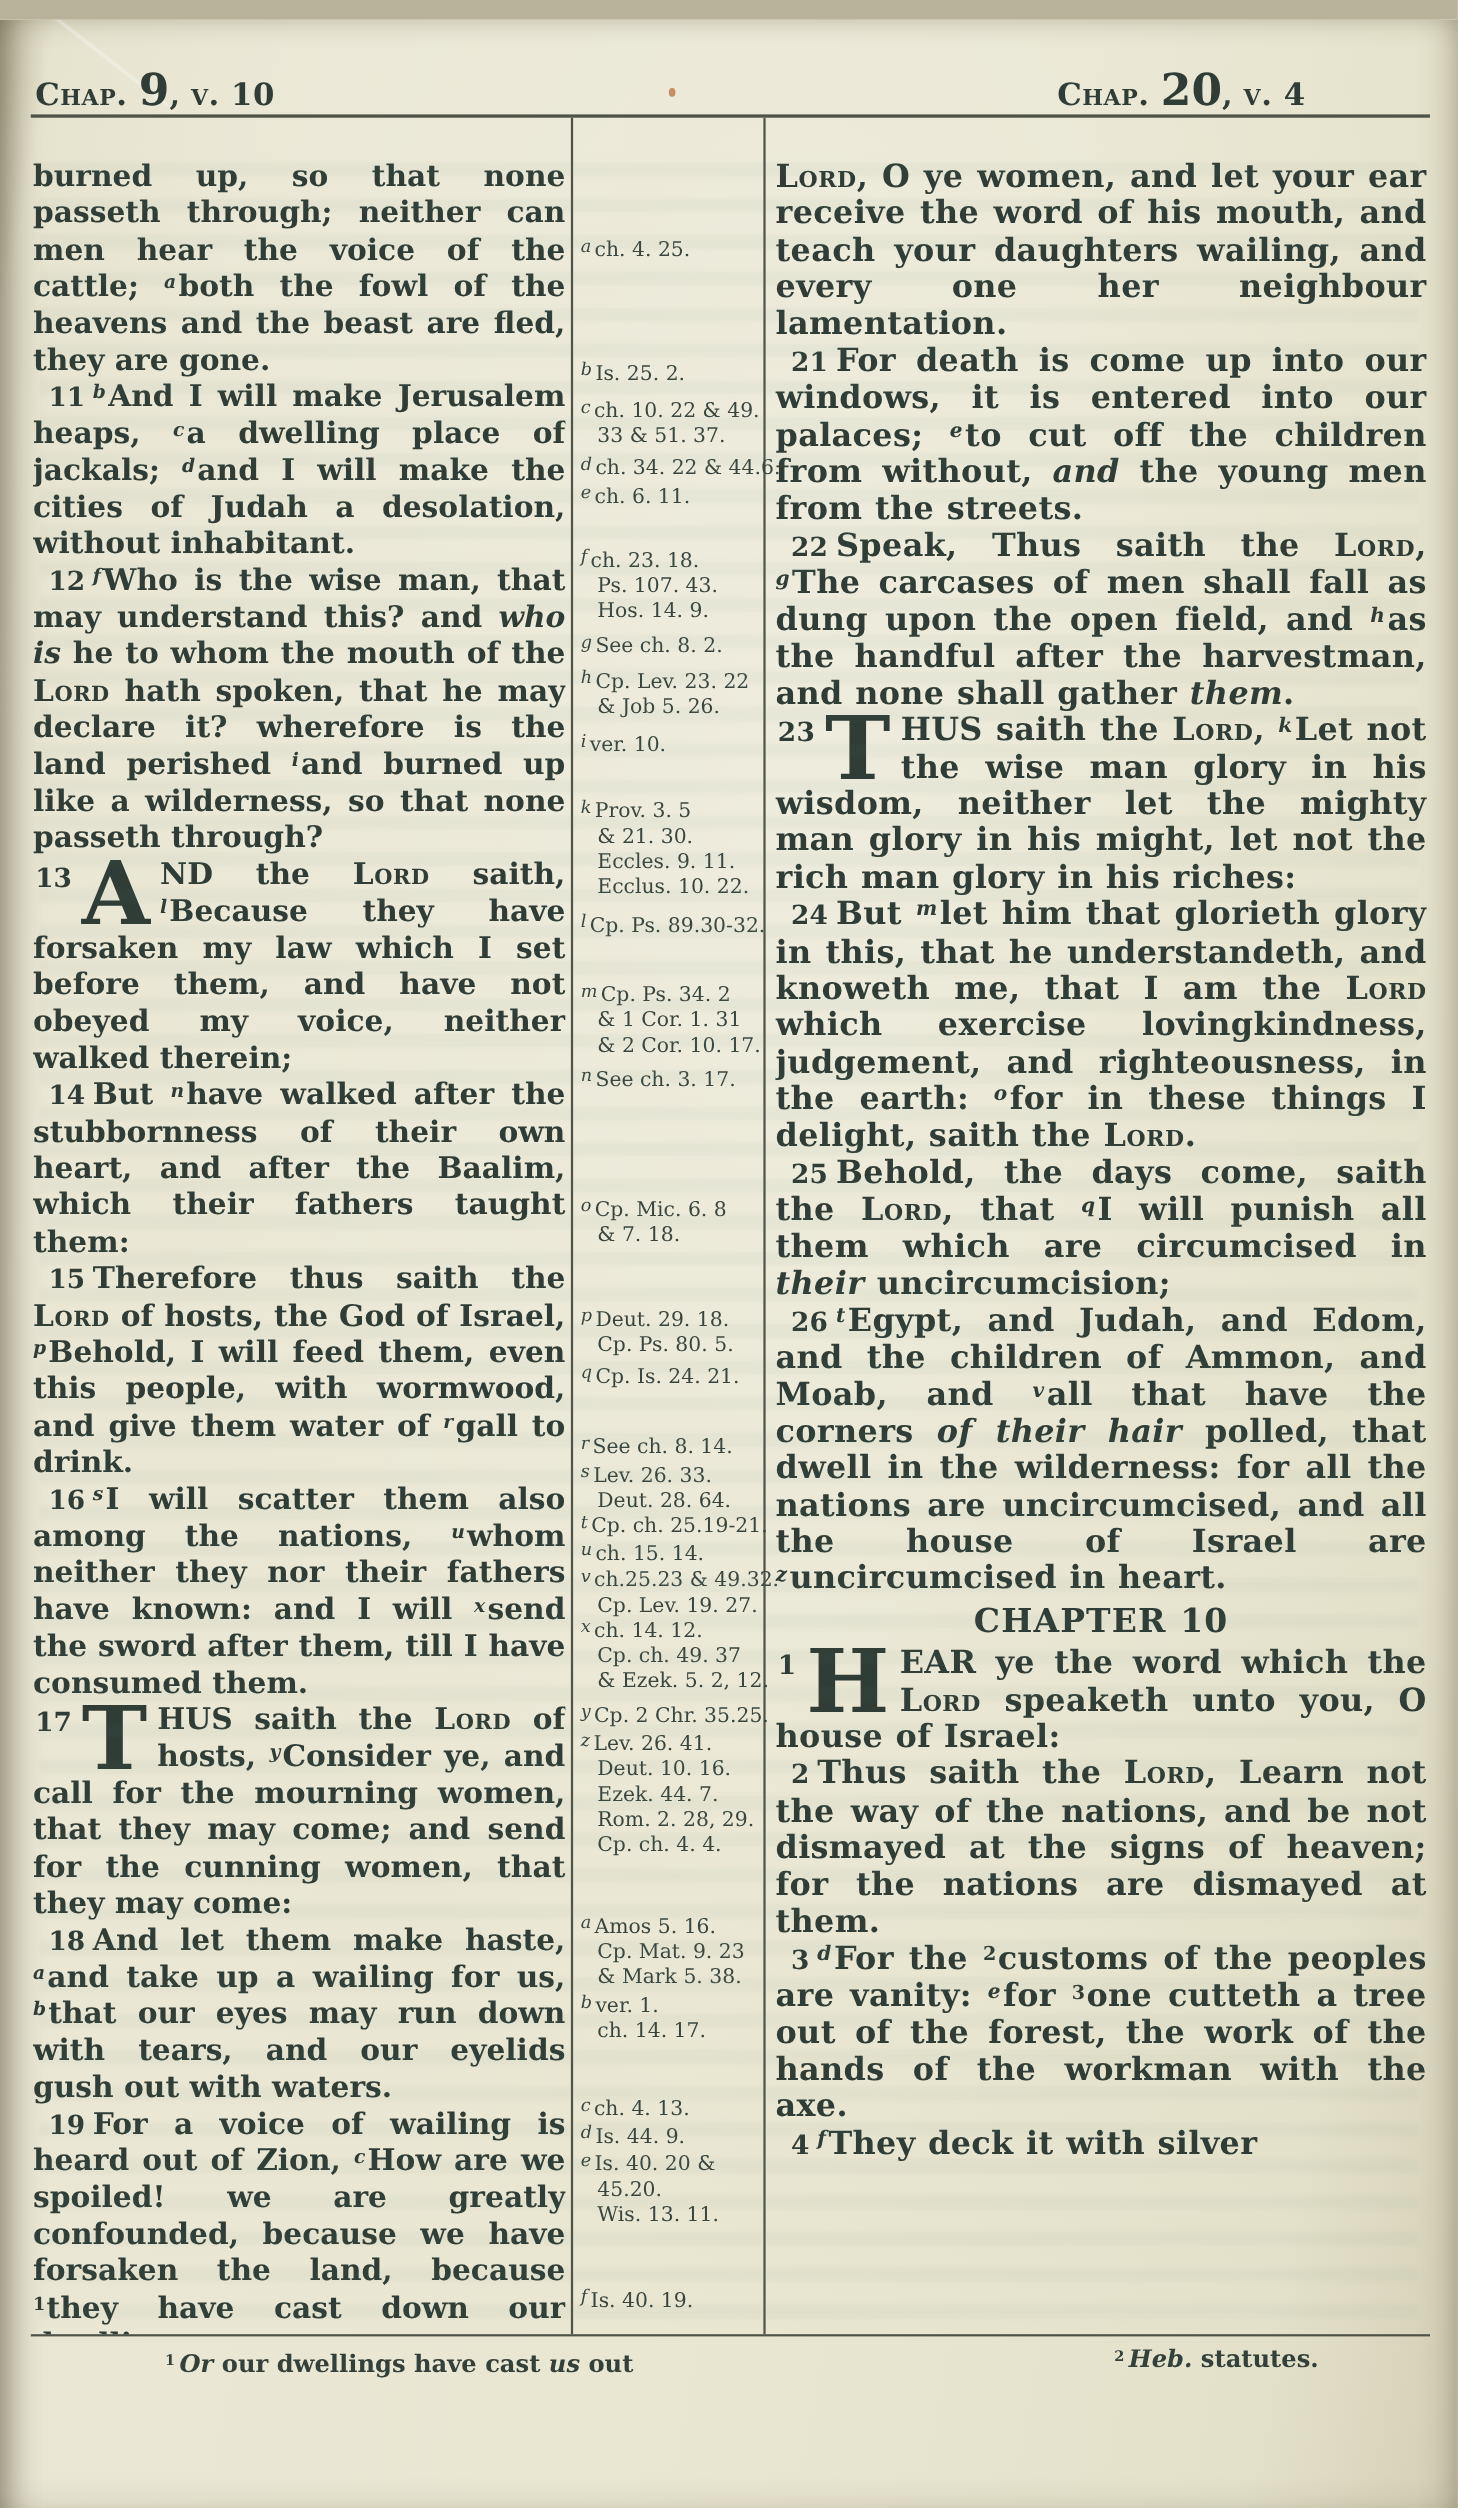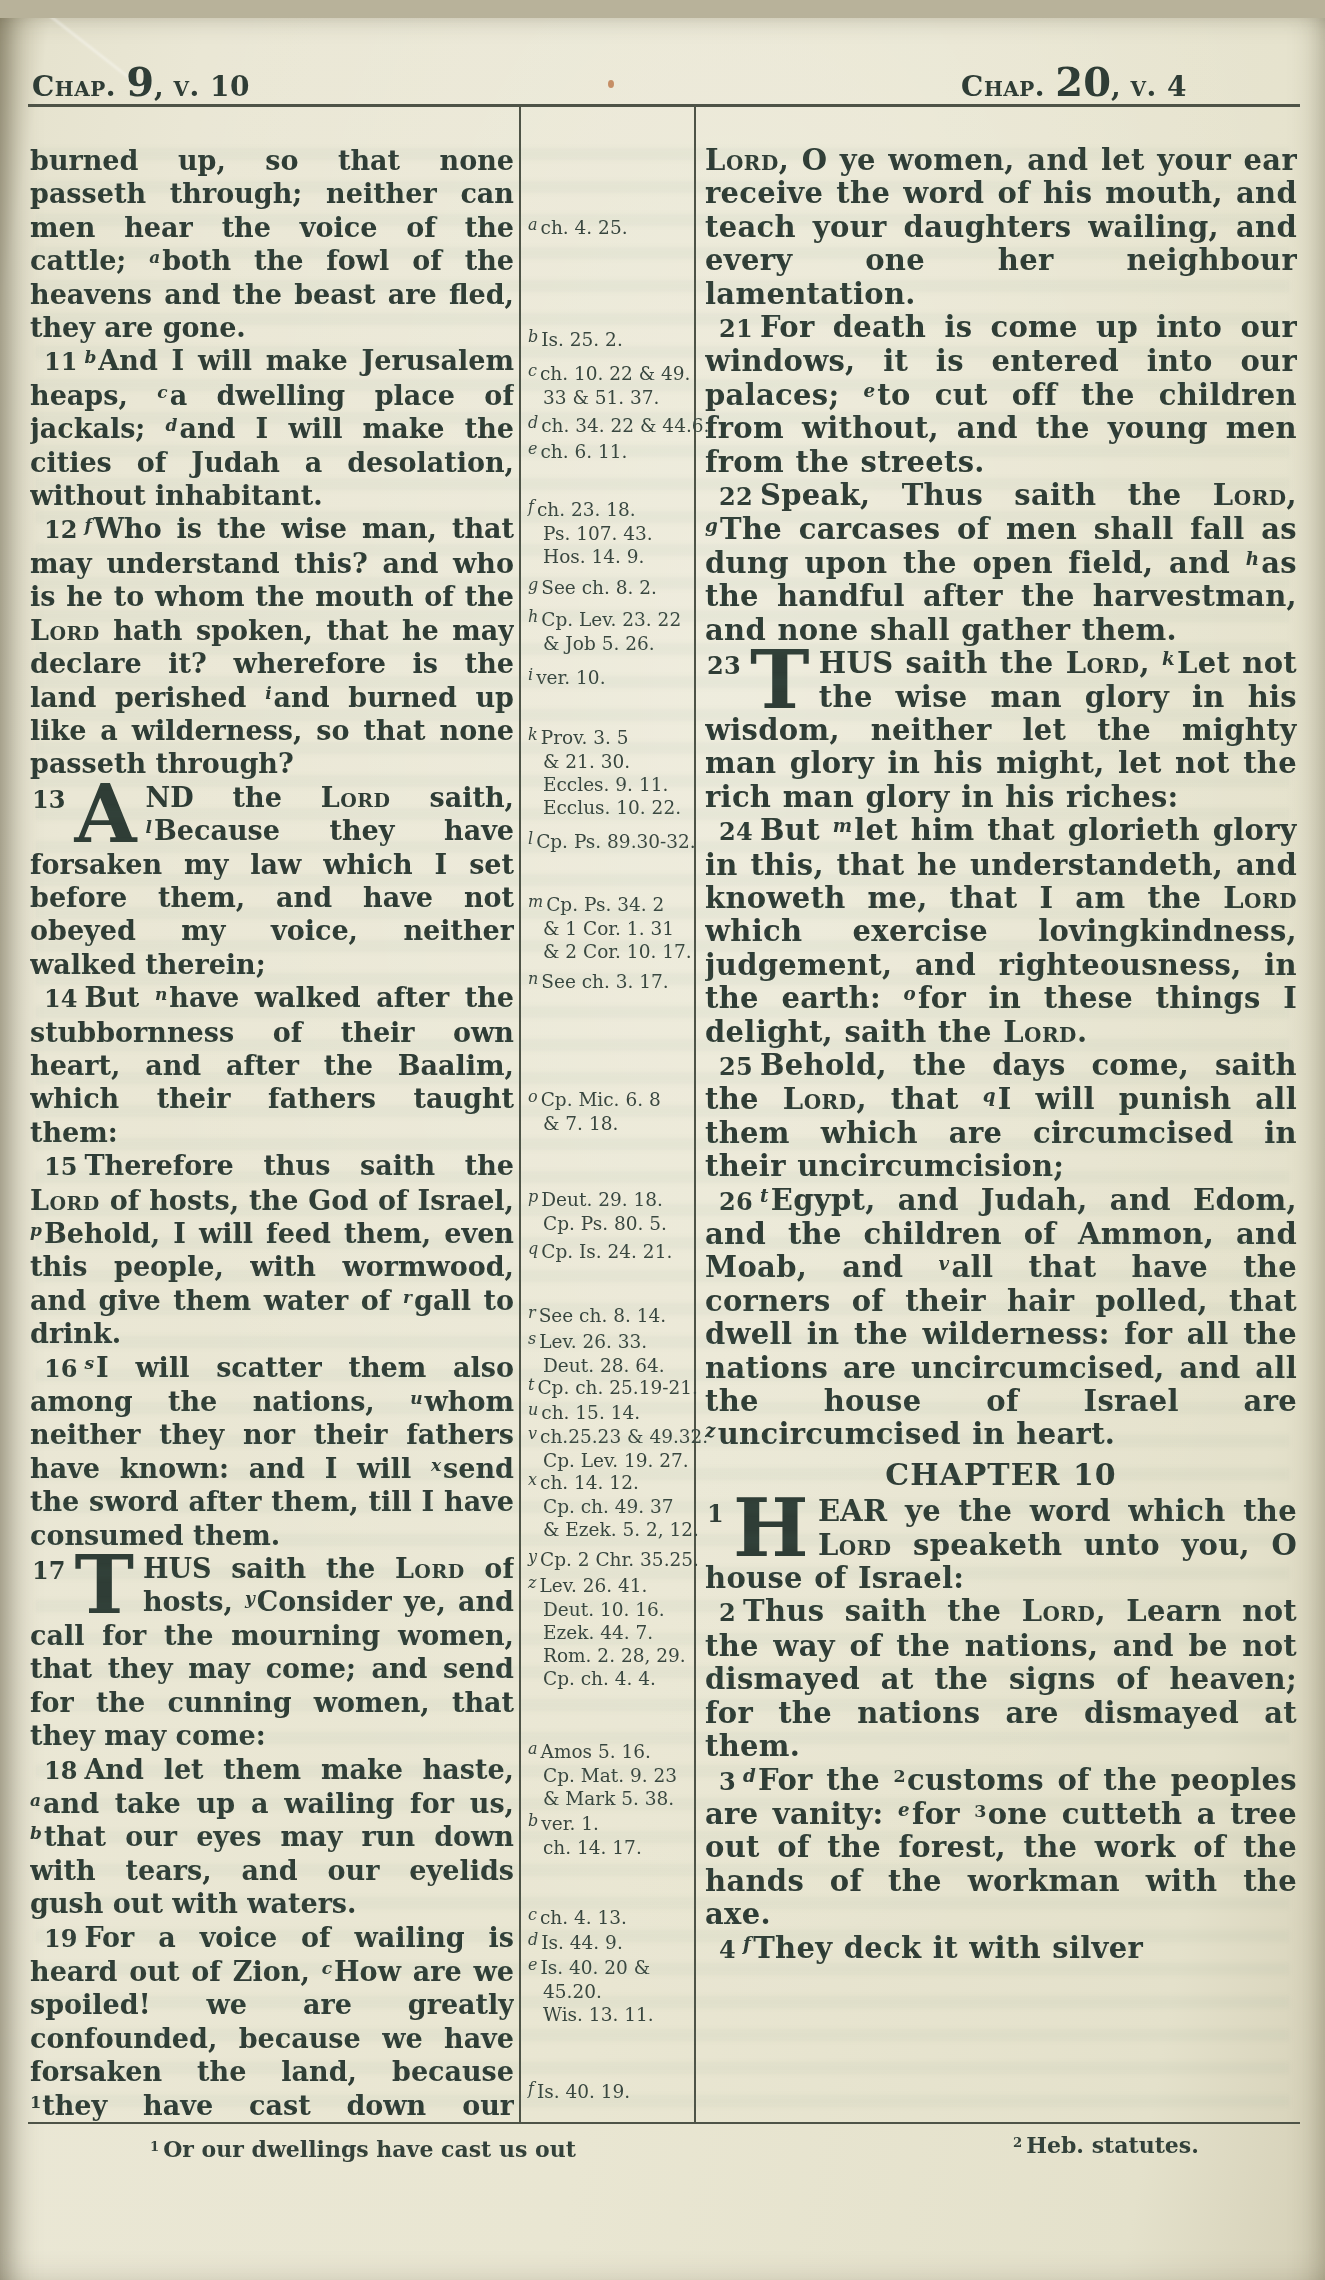--- a/index.html
+++ b/index.html
@@ -52,21 +52,21 @@
   .col-left{left:30px;width:484px;font-size:27px;line-height:33.4px;height:1978px;overflow:hidden;}
   .col-right{left:705px;width:592px;font-size:29px;line-height:33.4px;letter-spacing:.3px;word-spacing:1px;height:1978px;overflow:hidden;}
   .col p{margin:0;}
   .col p.vp{text-indent:14px;}
   .col p.cont{text-indent:0;}
   .col p.dp{text-indent:0;}
   .vnum{font-size:24px;font-weight:bold;padding-right:7px;}
   .dropwrap{float:left;display:flex;align-items:flex-start;margin:2px 9px 0 2px;}
   .dropwrap .vnum{line-height:34px;padding-right:9px;}
   .drop{display:block;font-size:80px;line-height:62px;height:64px;font-weight:bold;}
-  .sg-i{}
+  .sg-i{font-style:italic;}
   .sg-r{font-style:italic;font-size:.63em;position:relative;top:-.42em;line-height:0;padding-right:2px;}
   .sg-fn{font-size:.6em;position:relative;top:-.42em;line-height:0;padding-right:1px;}
   .chapter-heading{text-align:center;font-size:30px;font-weight:bold;letter-spacing:1px;margin:6px 0 4px;text-indent:0;}
 
   
   .refs{position:absolute;left:528px;top:0;width:170px;font-size:18.5px;line-height:23px;color:#38463f;}
   .ref-item{position:absolute;left:0;white-space:pre-line;padding-left:15px;text-indent:-15px;width:168px;}
   .ref-letter{font-style:italic;font-size:16px;position:relative;top:-4px;padding-right:3px;}
 
   

